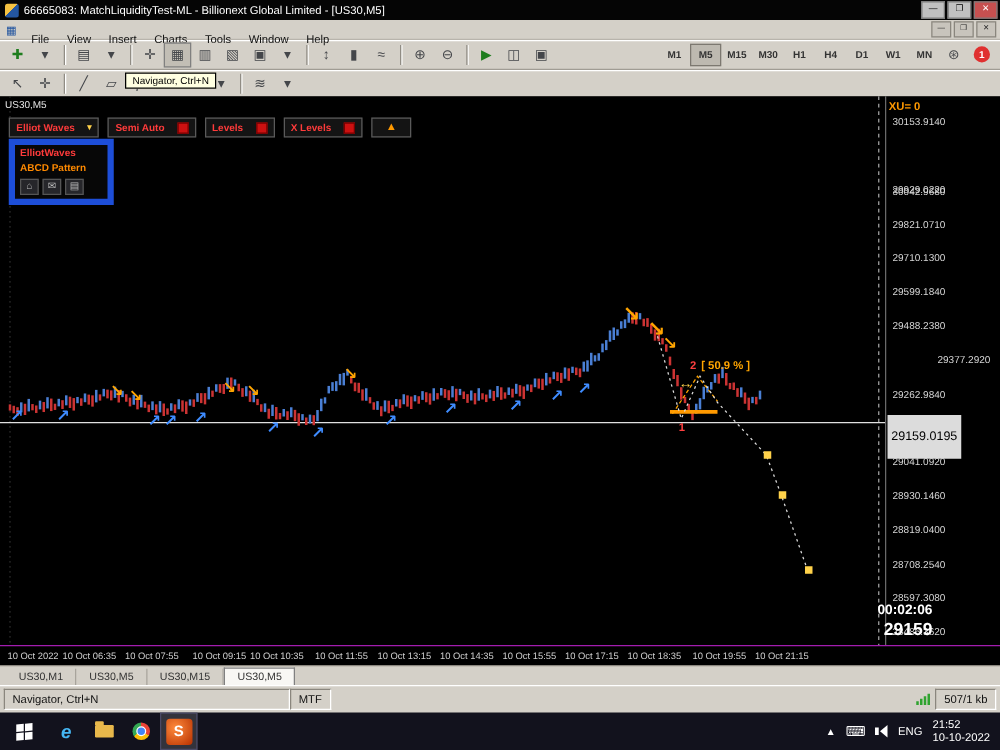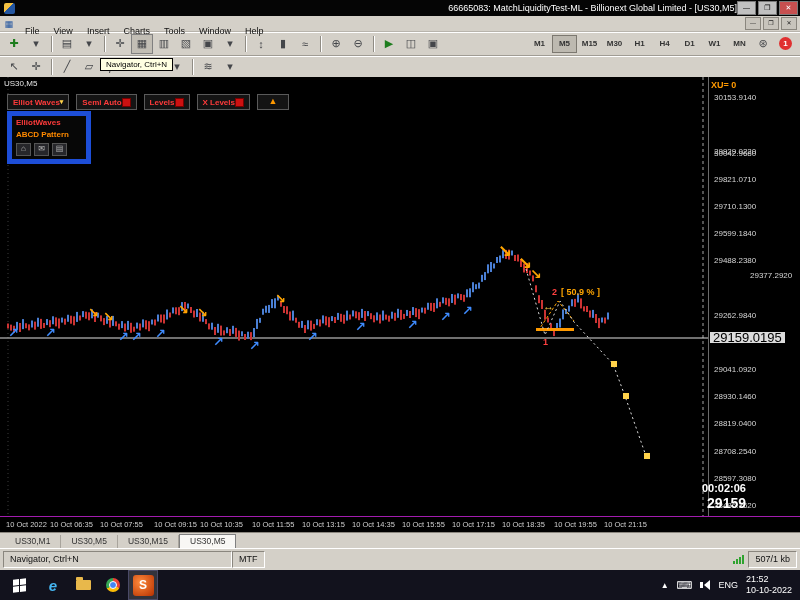--- a/index.html
+++ b/index.html
@@ -1,21 +1,21 @@
 <!DOCTYPE html>
 <html><head>
 <meta charset="utf-8">
 <style>
   html,body{margin:0;padding:0;}
   .screen{position:relative;width:800px;height:600px;background:#d4d0c8;font-family:"Liberation Sans",sans-serif;overflow:hidden;}
 
   
   .titlebar{height:16px;background:#050505;color:#fff;display:flex;align-items:center;font-size:9px;}
   .app-ico{width:11px;height:11px;margin:0 4px;border-radius:2px;background:linear-gradient(135deg,#f5c242 0 45%,#2456a0 45% 100%);}
-  .title-text{flex:1;text-align:right;white-space:nowrap;overflow:hidden;}
+  .title-text{flex:1;text-align:left;white-space:nowrap;overflow:hidden;}
   .tb-btn{width:17px;height:12px;background:#c0c0c0;border:1px solid #7a7a7a;color:#000;font-size:7px;line-height:11px;text-align:center;margin-right:2px;}
   .tb-btn.close{background:#c75050;color:#fff;}
 
   
   .menubar{height:15px;background:#d4d0c8;display:flex;align-items:center;font-size:9px;color:#111;border-bottom:1px solid #b8b4ac;}
   .doc-ico{width:12px;text-align:center;color:#2456a0;font-size:9px;margin:0 3px;}
   .menu-item{padding:0 7px;margin-top:15px;}
   .mdi-btns{margin-left:auto;display:flex;gap:2px;margin-right:3px;}
   .mdi-btn{width:14px;height:11px;background:#c8c4bc;border:1px solid #8a867e;font-size:6px;line-height:10px;text-align:center;color:#222;}
 
@@ -30,31 +30,31 @@
   .tf-btn.active{background:#bdb9b0;border:1px solid #7c7870;}
   .badge{width:13px;height:13px;border-radius:50%;background:#e03030;color:#fff;font-size:8px;font-weight:bold;display:flex;align-items:center;justify-content:center;margin:0 5px;}
   .tooltip{position:absolute;left:100px;top:2px;background:#ffffe1;border:1px solid #000;color:#000;font-size:8px;padding:1px 5px;white-space:nowrap;z-index:9;}
 
   
   .chart{position:absolute;top:77px;left:0;width:800px;height:455px;background:#000;}
   #plot{position:absolute;top:0;left:0;}
   .symbol-label{position:absolute;top:2px;left:4px;font-size:8px;color:#e6e6e6;}
   .xu-label{position:absolute;top:3px;left:711px;color:#ff9900;font-size:9px;font-weight:bold;white-space:nowrap;}
   .panel{position:absolute;top:17px;left:7px;display:flex;gap:7px;align-items:center;}
-  .pbtn{height:14px;background:#141414;border:1px solid #5a5a5a;color:#ff3b3b;font-size:8px;font-weight:bold;display:flex;align-items:center;gap:0;padding:0 5px;white-space:nowrap;}
+  .pbtn{height:14px;background:#141414;border:1px solid #5a5a5a;color:#ff3b3b;font-size:8px;font-weight:bold;display:flex;align-items:center;gap:10px;padding:0 5px;white-space:nowrap;}
   .adorn-box{width:7px;height:7px;background:#cc1111;border:1px solid #770000;display:inline-block;}
   .adorn-caret{color:#ffd24a;font-size:7px;}
   .tri-btn{width:30px;height:14px;background:#141414;border:1px solid #5a5a5a;color:#ff9900;font-size:9px;text-align:center;line-height:13px;}
   .ddl{position:absolute;top:34px;left:7px;width:72px;background:#070707;border:5px solid #1d4ed8;padding:1px;z-index:3;}
   .ddl-item{font-size:8px;height:12px;line-height:12px;padding-left:3px;font-weight:bold;white-space:nowrap;}
   .ddl-icons{display:flex;gap:3px;padding:2px 3px;}
   .ddl-ic{width:13px;height:11px;background:#26262a;border:1px solid #555;color:#bbb;font-size:8px;text-align:center;line-height:10px;}
   .price-axis{position:absolute;left:708px;top:0;width:91px;height:439px;border-left:1px solid #6a6a6a;}
   .pl{position:absolute;left:5px;font-size:8px;color:#d6d6d6;white-space:nowrap;text-align:center;}
-  .price-box{position:absolute;left:1px;top:255px;background:#dcdcdc;color:#000;font-size:13px;height:11px;line-height:11px;padding:0 3px;}
+  .price-box{position:absolute;left:1px;top:255px;background:#dcdcdc;color:#000;font-size:10px;height:11px;line-height:11px;padding:12px 3px;}
   .time-axis{position:absolute;top:439px;left:0;width:800px;height:16px;border-top:1px solid #a21caf;background:#000;}
   .tl{position:absolute;top:3px;font-size:7.5px;color:#cfcfcf;white-space:nowrap;}
   .countdown{position:absolute;top:405px;right:54px;color:#fff;font-size:11px;font-weight:bold;}
   .big-price{position:absolute;top:418px;right:54px;color:#fff;font-size:14px;font-weight:bold;}
 
   
   .tabsbar{position:absolute;top:532px;left:0;width:800px;height:16px;background:#d4d0c8;border-top:1px solid #8a867e;display:flex;align-items:flex-end;padding-left:5px;box-sizing:border-box;}
   .tab{font-size:8.5px;color:#333;height:13px;line-height:13px;padding:0 10px;border-right:1px solid #a8a49c;}
   .tab.active{background:#f8f7f4;border:1px solid #808080;border-bottom:none;}
 
@@ -448,21 +448,21 @@
     </div>
     <div class="price-axis">
       <span class="price-box">29159.0195</span>
     <span class="pl" style="top: 16px;">30153.9140</span>
         <span class="pl" style="top: 43px; margin-top: 29px;">30042.9680</span>
         <span class="pl" style="top: 70px;">29929.0220</span>
         <span class="pl" style="top: 98px;">29821.0710</span>
         <span class="pl" style="top: 125px;">29710.1300</span>
         <span class="pl" style="top: 152px;">29599.1840</span>
         <span class="pl" style="top: 179px;">29488.2380</span>
-        <span class="pl" style="top: 194px; padding-left: 36px;">29377.2920</span>
+        <span class="pl" style="top: 206px; padding-left: 36px;">29377.2920</span>
         <span class="pl" style="top: 234px;">29262.9840</span>
         <span class="pl" style="top: 288px;">29041.0920</span>
         <span class="pl" style="top: 315px;">28930.1460</span>
         <span class="pl" style="top: 342px;">28819.0400</span>
         <span class="pl" style="top: 370px;">28708.2540</span>
         <span class="pl" style="top: 397px;">28597.3080</span>
         <span class="pl" style="top: 424px;">28486.3620</span>
       </div>
     <div class="time-axis">
         <span class="tl" style="left: 6px;">10 Oct 2022</span>

